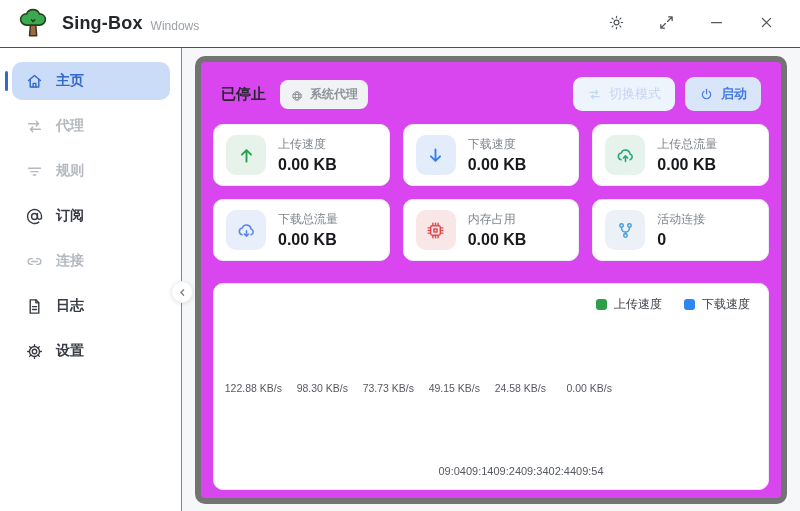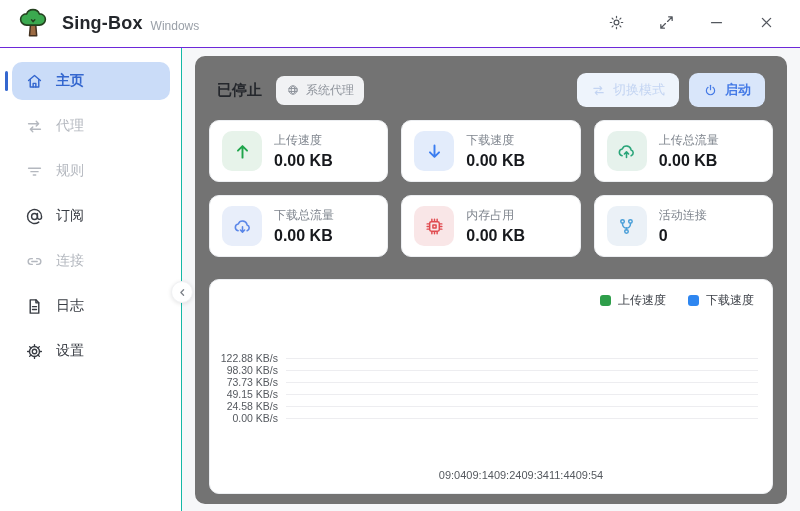--- a/index.html
+++ b/index.html
@@ -16,42 +16,42 @@
   .tb-btn { width:40px; height:32px; border:none; background:transparent; color:#53575e;
     display:flex; align-items:center; justify-content:center; cursor:pointer; margin-left:10px; }
   .tb-btn svg { width:17px; height:17px; }
 
   
   .shell { display:flex; height:463px; position:relative; }
   .sidebar { width:182px; background:#ffffff; border-right:1px solid #14b8a6;
     padding:14px 12px 0 10px; position:relative; }
   .nav-item { height:38px; border-radius:10px; display:flex; align-items:center;
     padding:0 12px; margin:0 0 7px 2px; font-size:14px; color:#383c43; cursor:pointer;
-    position:relative; background:transparent; border:none; width:158px; text-align:left; }
+    position:relative; background:transparent; border:none; width:158px; text-align:left;font-weight:bold; }
   .nav-item .nav-ic { width:20px; height:20px; margin-right:12px; display:flex; align-items:center;
     justify-content:center; }
   .nav-item .nav-ic svg { width:19px; height:19px; }
   .nav-item.muted { color:#b4b8bf; }
   .nav-item.active { background:#cadcf8; color:#3467cf; font-weight:700; }
   .nav-item.active::before { content:""; position:absolute; left:-7px; top:9px; width:3px; height:20px;
     border-radius:2px; background:#3467cf; }
   .collapse-btn { position:absolute; left:171px; top:233px; width:22px; height:22px; border-radius:50%;
     background:#ffffff; border:1px solid #f0f1f3; box-shadow:0 1px 4px rgba(0,0,0,.10);
     display:flex; align-items:center; justify-content:center; color:#7c8188; cursor:pointer; z-index:5; }
   .collapse-btn svg { width:13px; height:13px; }
 
   
   .main { flex:1; padding:8px 13px 7px 13px; }
-  .panel { background:#737373; border:2px solid #737373; border-radius:10px; height:448px;
+  .panel { background:#d946ef; border:6px solid #737373; border-radius:10px; height:448px;
     padding:14px 12px 8px 12px; display:flex; flex-direction:column; }
 
   .status-row { display:flex; align-items:center; height:32px; margin:2px 8px 14px 8px; }
   .status-text { font-size:15px; font-weight:700; color:#24272c; }
-  .proxy-badge { display:flex; align-items:center; gap:6px; background:#f1f2f4; color:#8f949c;
-    border:none; border-radius:8px; padding:6px 10px; font-size:12px; margin-left:14px; cursor:pointer; }
+  .proxy-badge { display:flex; align-items:flex-end; gap:6px; background:#f1f2f4; color:#8f949c;
+    border:none; border-radius:8px; padding:6px 10px; font-size:12px; margin-left:14px; cursor:pointer;font-weight:bold; }
   .proxy-badge svg { width:14px; height:14px; }
   .status-spacer { flex:1; }
   .btn { display:flex; align-items:center; gap:7px; border:none; border-radius:9px;
     padding:8px 14px; font-size:13px; cursor:pointer; }
   .btn svg { width:15px; height:15px; }
   .btn-switch { background:#eef4fc; color:#c3d4f2; cursor:default; margin-right:10px; }
   .btn-start { background:#d9e6fa; color:#447ae6; font-weight:600; }
 
   .cards { display:grid; grid-template-columns:1fr 1fr 1fr; gap:13px; margin:0 0 22px 0; }
   .card { border:1px solid #eceef1; border-radius:10px; height:62px; display:flex;
@@ -61,21 +61,21 @@
   .card-ic svg { width:21px; height:21px; }
   .card-label { font-size:12px; color:#7f858e; margin-bottom:3px; }
   .card-value { font-size:16px; font-weight:700; color:#17191d; }
 
   .chart-card { border:1px solid #eceef1; border-radius:10px; flex:1; background:#fff;
     padding:10px 14px 8px 10px; display:flex; flex-direction:column; }
   .legend { display:flex; justify-content:flex-end; gap:22px; height:16px; align-items:center;
     margin:2px 4px 2px 0; }
   .legend-item { display:flex; align-items:center; gap:7px; font-size:12px; color:#3a3e45; }
   .legend-swatch { width:11px; height:11px; border-radius:3px; }
-  .grid-rows { flex:1; display:flex; flex-direction:column; justify-content:center;
+  .grid-rows { flex:1; display:flex; flex-direction:row; justify-content:flex-start;
     margin-top:4px; }
   .grid-row { display:flex; align-items:center; }
   .ytick { width:66px; text-align:right; font-size:10.5px; color:#55595f; padding-right:8px;
     flex:0 0 auto; white-space:nowrap; }
   .gridline { flex:1; height:1px; background:#ededf0; }
   .x-axis { display:flex; justify-content:center; margin:7px 4px 2px 68px; height:14px; }
   .xtick { font-size:11px; color:#55595f; }
 </style>
 </head>
 <body>
@@ -362,21 +362,21 @@
         <div class="x-axis">
 
             <span class="xtick">09:04</span>
 
             <span class="xtick">09:14</span>
 
             <span class="xtick">09:24</span>
 
             <span class="xtick">09:34</span>
 
-            <span class="xtick">11:44</span>
+            <span class="xtick">02:44</span>
 
             <span class="xtick">09:54</span>
           </div>
       </div>
 
     </div>
   </main>
 </div>
 
 </body></html>

